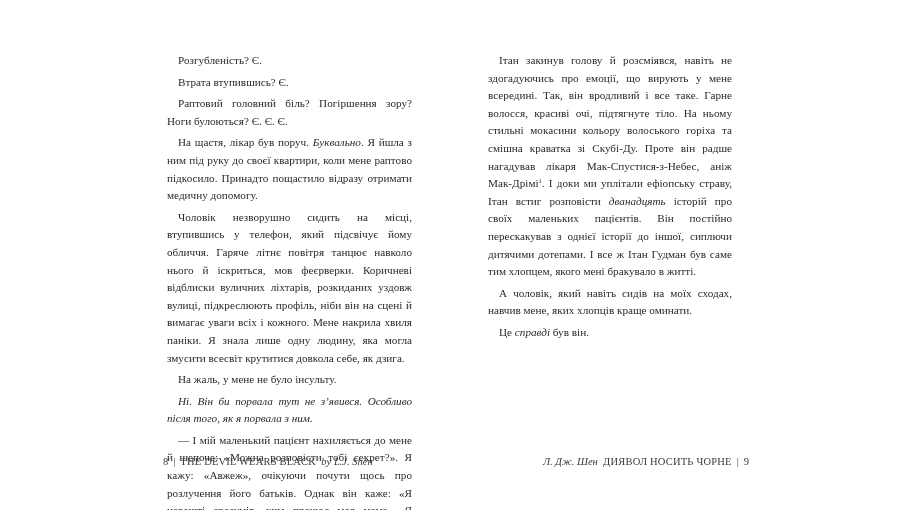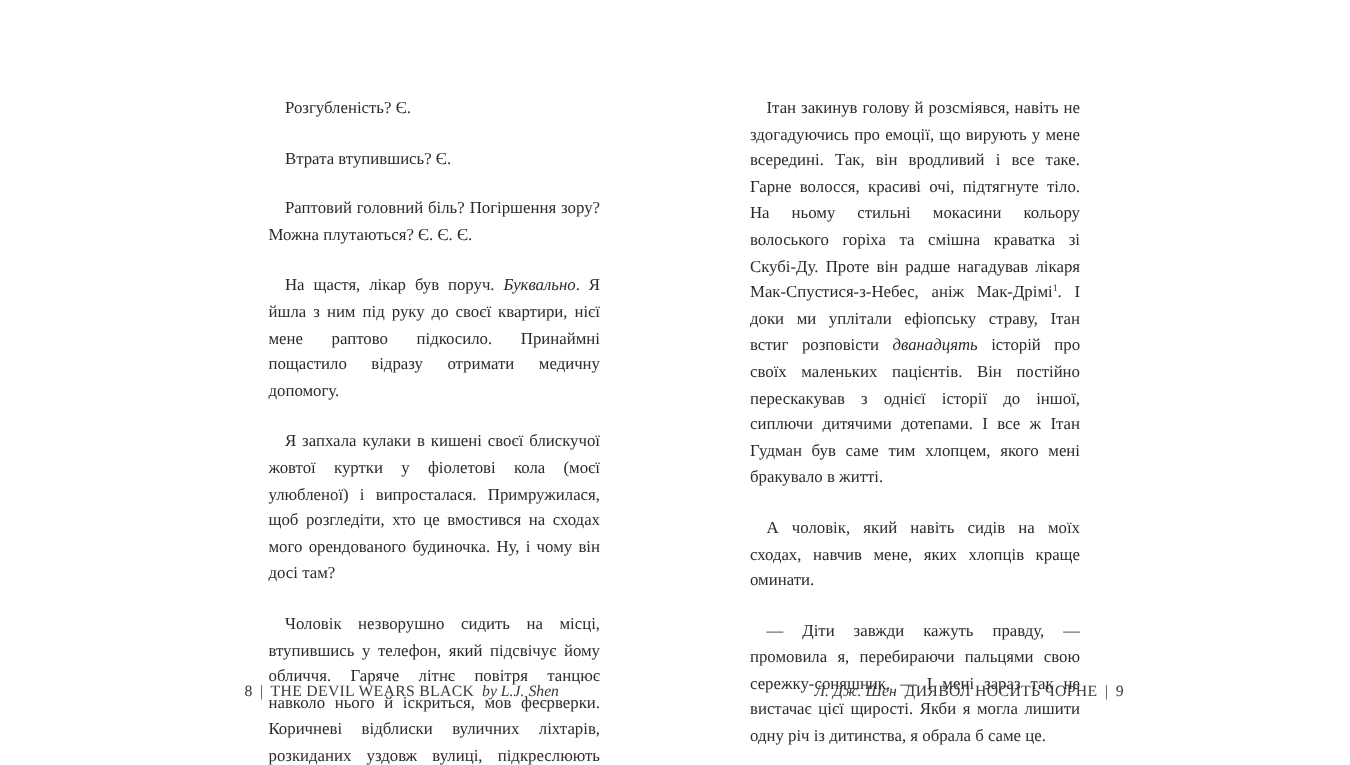--- a/index.html
+++ b/index.html
@@ -9,55 +9,54 @@
     font-family: "Liberation Serif", "DejaVu Serif", serif;
     color: #2a2a2a;
   }
   .page {
     position: absolute; top: 48px;
     font-size: 11.2px; line-height: 17.6px;
     text-align: justify; hyphens: manual;
   }
   .page.left { left: 163px; width: 253px; }
   .page.right { left: 484px; width: 252px; }
-  .page p { margin: 16px; text-indent: 11px; }
+  .page p { margin: 4px; text-indent: 11px; }
   .page p.noindent { text-indent: 0; }
   em { font-style: italic; }
   sup { font-size: 6.5px; line-height: 0; vertical-align: 4px; }
   .footer {
     position: absolute; top: 456px; font-size: 10.5px; color: #3a3a3a;
     white-space: nowrap;
   }
   .footer.left { left: 163px; }
   .footer.right { right: 151px; }
   .footer .sep { padding: 0 5px; color: #444; }
   .footer .title { letter-spacing: 0.2px; }
   .footer .author { font-style: italic; }
 </style>
 </head>
 <body>
 
 <div class="page left">
   <p>Розгубленість? Є.</p>
   <p>Втрата втупившись? Є.</p>
-  <p>Раптовий головний біль? Погіршення зору? Можна плута­ються? Є. Є. Є.</p>
-  <p><span>На щастя, лікар був поруч. </span><em>Буквально</em><span>. Я йшла з ним під руку до своєї квартири, нієї мене раптово підкосило. При­наймні пощастило відразу отримати медичну допомогу.</span></p>
-  <p>Я запхала кулаки в кишені своєї блискучої жовтої куртки у фіолетові кола (моєї улюбленої) і випросталася. Примру­жилася, щоб розгледіти, хто це вмостився на сходах мого орендованого будиночка. Ну, і чому він досі там?</p>
+  <p>Раптовий головний біль? Погіршення зору? Ноги було­ються? Є. Є. Є.</p>
+  <p><span>На щастя, лікар був поруч. </span><em>Буквально</em><span>. Я йшла з ним під руку до своєї квартири, коли мене раптово підкосило. При­надто пощастило відразу отримати медичну допомогу.</span></p>
   <p>Чоловік незворушно сидить на місці, втупившись у теле­фон, який підсвічує йому обличчя. Гаряче літнє повітря тан­цює навколо нього й іскриться, мов феєрверки. Коричневі відблиски вуличних ліхтарів, розкиданих уздовж вулиці, під­креслюють профіль, ніби він на сцені й вимагає уваги всіх і кожного. Мене накрила хвиля паніки. Я знала лише одну людину, яка могла змусити всесвіт крутитися довкола себе, як дзига.</p>
+  <p>На жаль, у мене не було інсульту.</p>
   <p><em>Ні. Він би порвала тут не з’явився. Особливо після того, як я порвала з ним.</em></p>
   <p>— І мій маленький пацієнт нахиляється до мене й шепоче: «Можна розповісти тобі секрет?». Я кажу: «Авжеж», очіку­ючи почути щось про розлучення його батьків. Однак він ка­же: «Я нарешті зрозумів, ким працює моя мама». Я питаю: «Ким же?». І він каже… просто послухай, Медді, — Ітан, хло­пець, із яким я пішла на побачення, нахиляється вперед, ви­ставивши одну руку, а другу поклавши на коліна. Думаю, він надто переоцінює комічний потенціал цієї історії. — «Я ба­чив, як вона клала новий айпад мені під подушку, коли випав</p>
 </div>
 
 <div class="footer left">
   <span>8</span><span class="sep">|</span><span class="title">THE DEVIL WEARS BLACK</span>&nbsp; <span class="author">by L.J. Shen</span>
 </div>
 
 <div class="page right">
   <p><span>Ітан закинув голову й розсміявся, навіть не здогадуючись про емоції, що вирують у мене всередині. Так, він вродливий і все таке. Гарне волосся, красиві очі, підтягнуте тіло. На нь­ому стильні мокасини кольору волоського горіха та смішна краватка зі Скубі-Ду. Проте він радше нагадував лікаря Мак-Спустися-з-Небес, аніж Мак-Дрімі</span><sup>1</sup><span>. </span><span>І доки ми уплітали ефі­опську страву, Ітан встиг розповісти</span> <em>дванадцять</em> <span>історій про своїх маленьких пацієнтів. Він постійно перескакував з од­нієї історії до іншої, сиплючи дитячими дотепами. І все ж Ітан Гудман був саме тим хлопцем, якого мені бракувало в житті.</span></p>
   <p>А чоловік, який навіть сидів на моїх сходах, навчив мене, яких хлопців краще оминати.</p>
-  <p>— Діти завжди кажуть правду, — промовила я, перебира­ючи пальцями свою сережку-соняшник. — І мені зараз так не вистачає цієї щирості. Якби я могла лишити одну річ із ди­тинства, я обрала б саме це.</p>
   <p><span>Це</span> <em>справді</em> <span>був він.</span></p>
 
 </div>
 
 <div class="footer right">
   <span class="author">Л. Дж. Шен</span>&nbsp; <span class="title">ДИЯВОЛ НОСИТЬ ЧОРНЕ</span><span class="sep">|</span><span>9</span>
 </div>
 
 </body></html>

